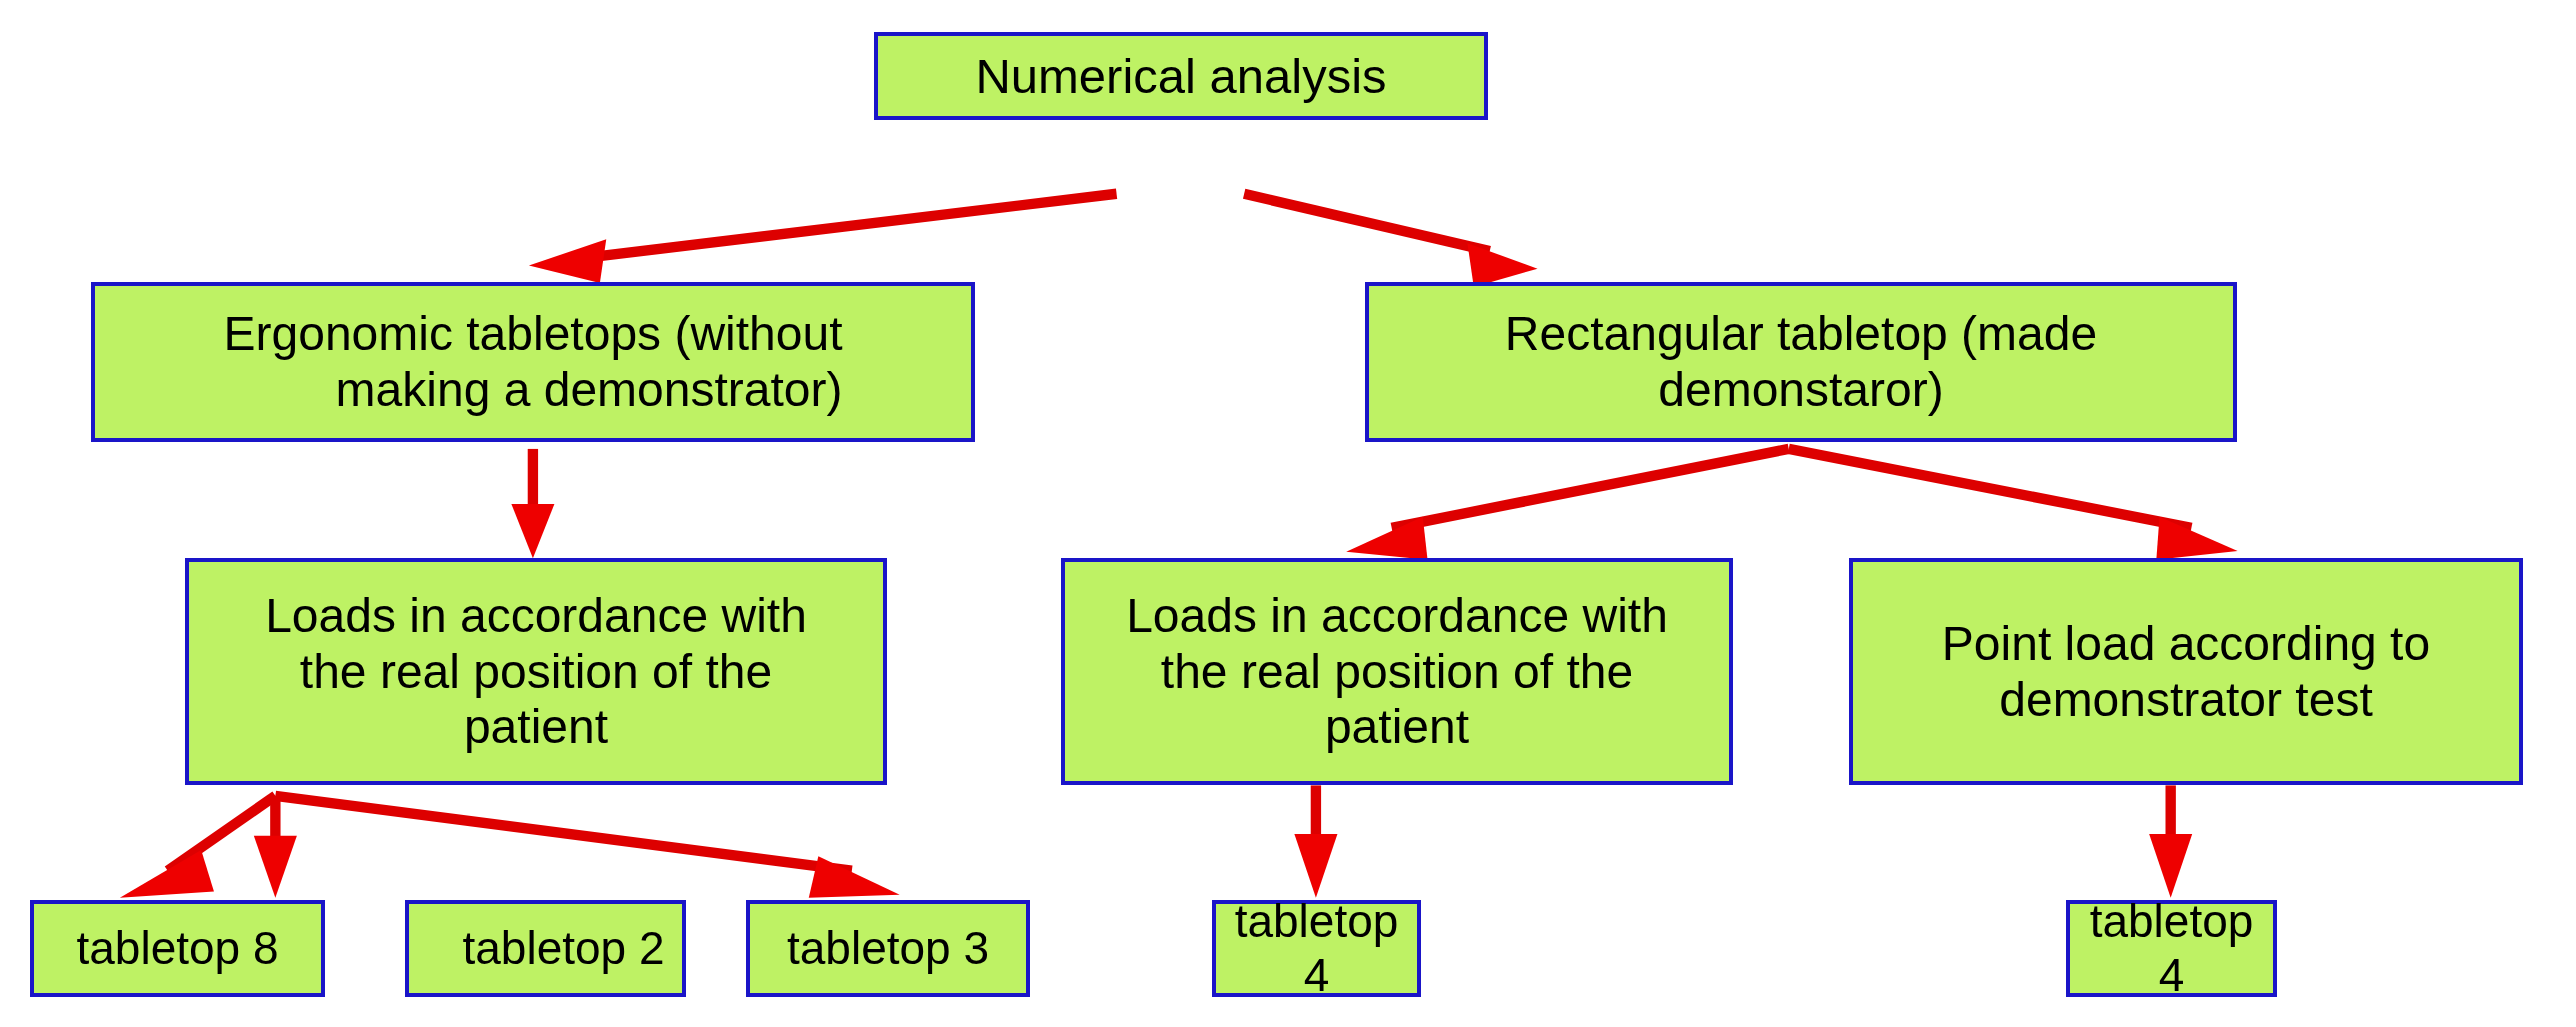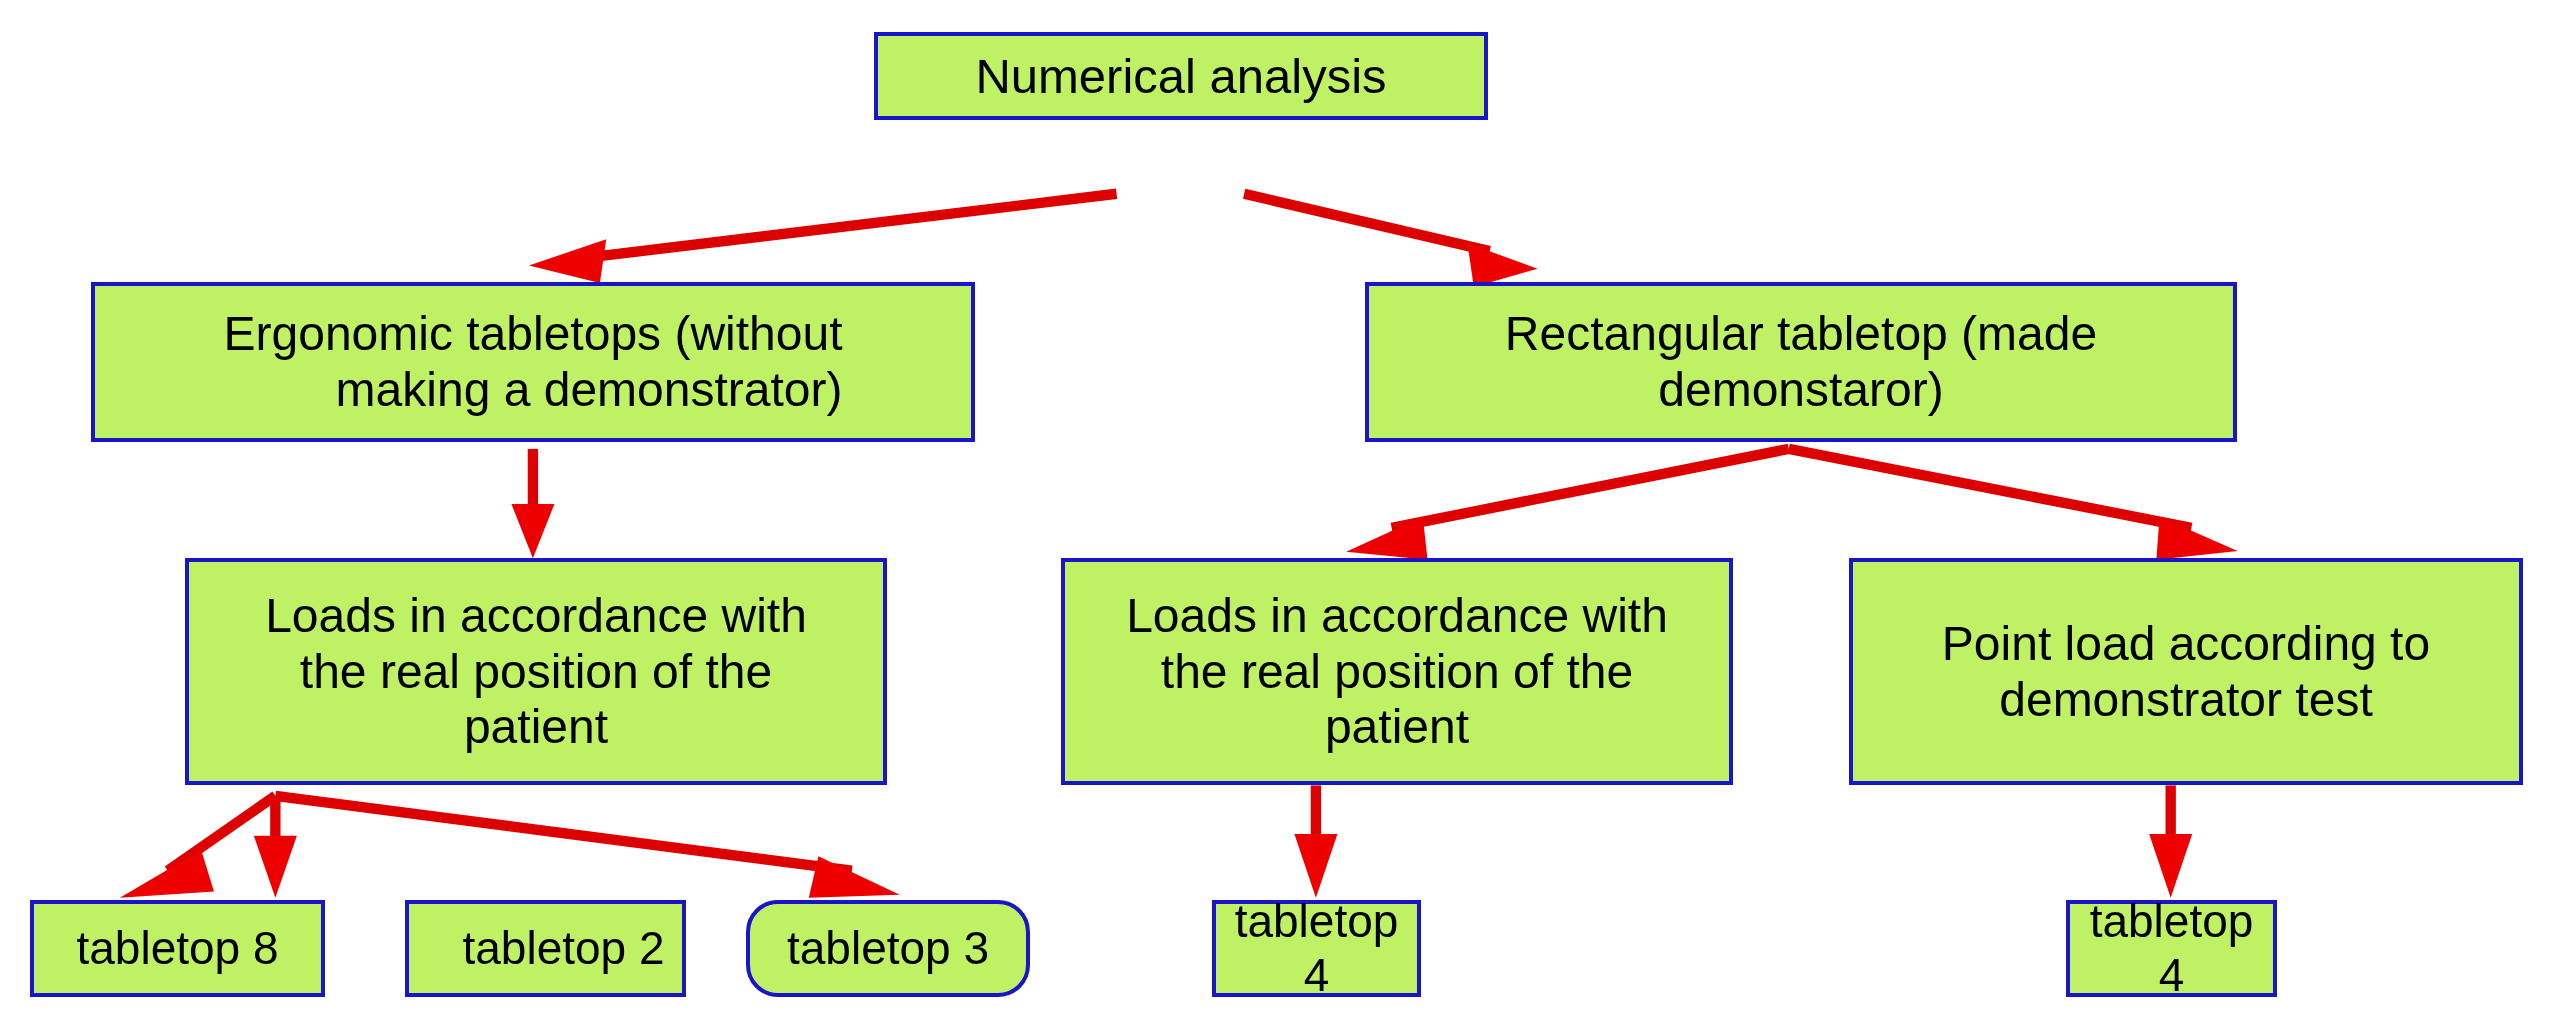--- a/index.html
+++ b/index.html
@@ -138,21 +138,21 @@
   </div>
 
   <div class="node leaf" style="left:30px; top:900px; width:295px; height:97px;">
     <span class="label">tabletop 8</span>
   </div>
 
   <div class="node leaf" style="left:405px; top:900px; width:281px; height:97px;padding-left:36px;">
     <span class="label">tabletop 2</span>
   </div>
 
-  <div class="node leaf" style="left:746px; top:900px; width:284px; height:97px;border-radius:32px;">
+  <div class="node leaf" style="left:746px; top:900px; width:284px; height:97px;">
     <span class="label">tabletop 3</span>
   </div>
 
   <div class="node leaf" style="left:1212px; top:900px; width:209px; height:97px;">
     <span class="label">tabletop 4</span>
   </div>
 
   <div class="node leaf" style="left:2066px; top:900px; width:211px; height:97px;">
     <span class="label">tabletop 4</span>
   </div>

